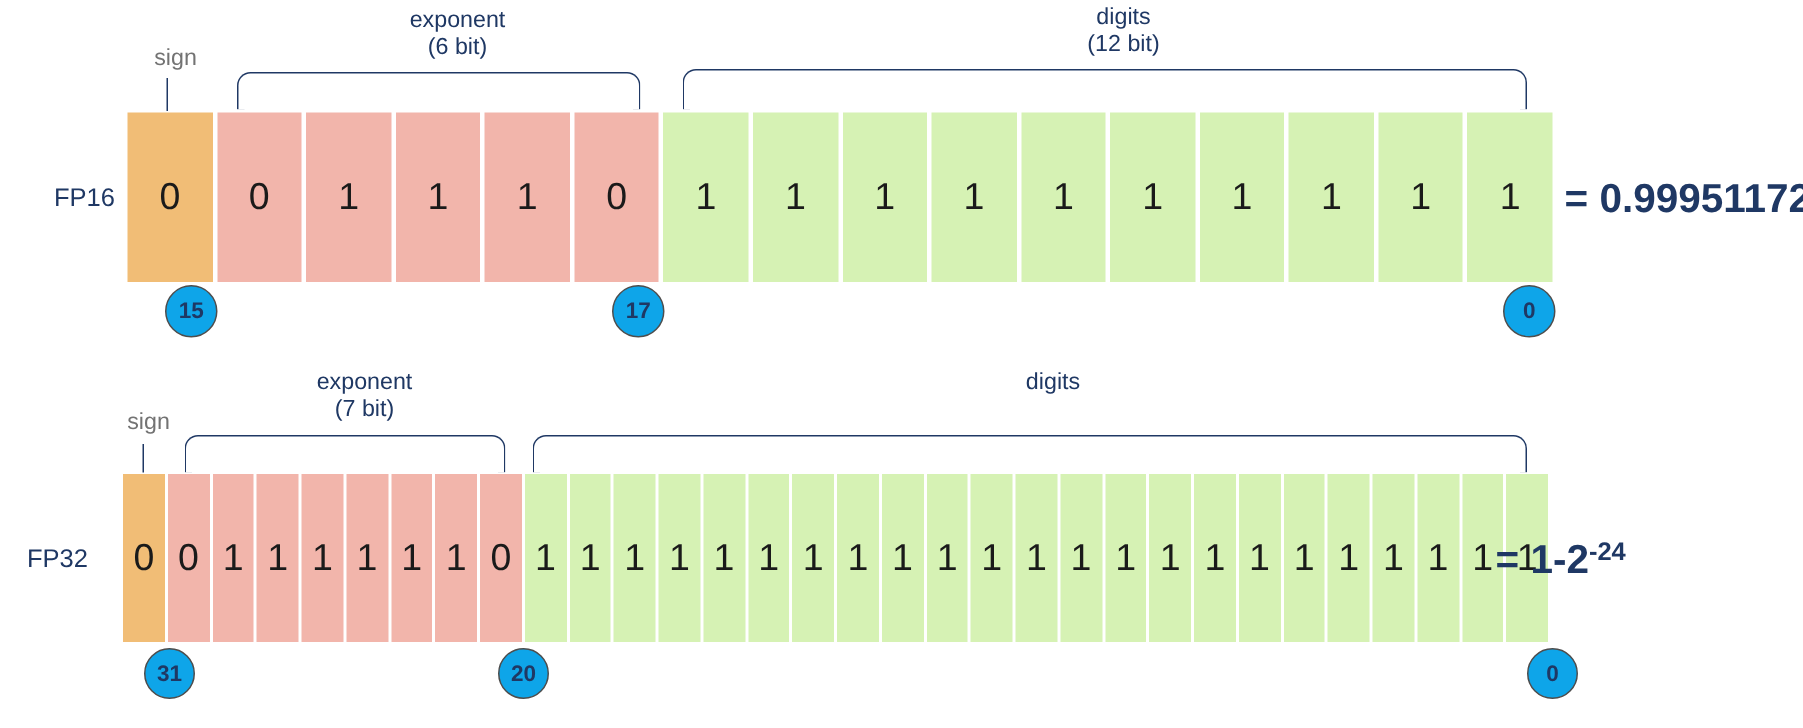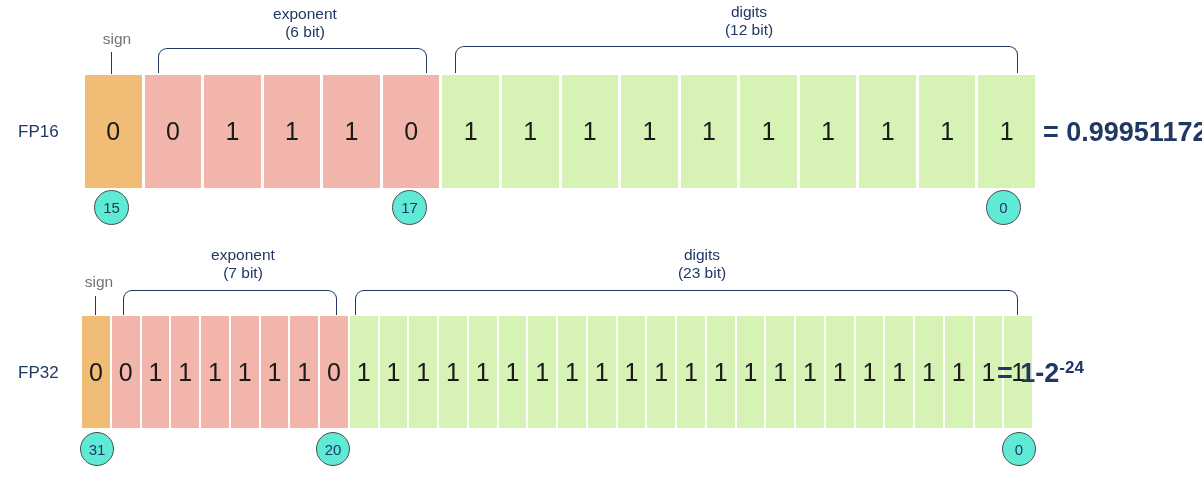--- a/index.html
+++ b/index.html
@@ -69,49 +69,50 @@
     font-size: 15.5px;
     color: #737373;
   }
   #fp16-sign-label { left: 87px; top: 30px; }
   #fp32-sign-label { left: 69px; top: 273px; }
   .row-name {
     position: absolute;
     font-size: 17px;
     color: #1f3864;
   }
-  #fp16-name { left: 18px; top: 122px; }
+  #fp16-name { left: 36px; top: 122px; }
   #fp32-name { left: 18px; top: 363px; }
   .value {
     position: absolute;
     font-size: 27px;
     font-weight: bold;
     color: #1f3864;
     white-space: nowrap;
   }
   #fp16-value { left: 1043px; top: 117px; }
   #fp32-value { left: 997px; top: 358px; }
   .value sup {
     font-size: 17px;
     vertical-align: 9px;
   }
   
   .pos-circle {
     position: absolute;
     width: 35px;
     height: 35px;
     border-radius: 50%;
-    background: #5eead4;
+    background: #0ea5e9;
     border: 1.5px solid #4d4d4d;
     display: flex;
     align-items: center;
     justify-content: center;
     font-size: 15px;
-    font-weight: normal;
+    font-weight: bold;
     color: #1f3864;
+    margin-left: 16px;
   }
   #fp16-circle-msb { left: 94px;  top: 190px; }
   #fp16-circle-exp { left: 392px; top: 190px; }
   #fp16-circle-lsb { left: 986px; top: 190px; }
   #fp32-circle-msb { left: 80px;   top: 432px; width: 34px; height: 34px; }
   #fp32-circle-exp { left: 316px;  top: 432px; width: 34px; height: 34px; }
   #fp32-circle-lsb { left: 1002px; top: 432px; width: 34px; height: 34px; }
 </style>
 </head>
 <body>
@@ -151,21 +152,20 @@
   <div class="sign-line" id="fp32-sign-line"></div>
 
   <div class="group-label" id="fp32-exp-label">
     <div>exponent</div>
     <div>(7 bit)</div>
   </div>
   <div class="bracket" id="fp32-exp-bracket"></div>
 
   <div class="group-label" id="fp32-dig-label">
     <div>digits</div>
-    <div>(23 bit)</div>
   </div>
   <div class="bracket" id="fp32-dig-bracket"></div>
 
   <div class="row-name" id="fp32-name">FP32</div>
 
   <div class="cells" id="fp32-cells">
     <div style="display:contents"><div class="cell cell-sign">0</div></div>
     <div style="display:contents"><div class="cell cell-exp">0</div><div class="cell cell-exp">1</div><div class="cell cell-exp">1</div><div class="cell cell-exp">1</div><div class="cell cell-exp">1</div><div class="cell cell-exp">1</div><div class="cell cell-exp">1</div><div class="cell cell-exp">0</div></div>
     <div style="display:contents"><div class="cell cell-dig">1</div><div class="cell cell-dig">1</div><div class="cell cell-dig">1</div><div class="cell cell-dig">1</div><div class="cell cell-dig">1</div><div class="cell cell-dig">1</div><div class="cell cell-dig">1</div><div class="cell cell-dig">1</div><div class="cell cell-dig">1</div><div class="cell cell-dig">1</div><div class="cell cell-dig">1</div><div class="cell cell-dig">1</div><div class="cell cell-dig">1</div><div class="cell cell-dig">1</div><div class="cell cell-dig">1</div><div class="cell cell-dig">1</div><div class="cell cell-dig">1</div><div class="cell cell-dig">1</div><div class="cell cell-dig">1</div><div class="cell cell-dig">1</div><div class="cell cell-dig">1</div><div class="cell cell-dig">1</div><div class="cell cell-dig">1</div></div>
   </div>

